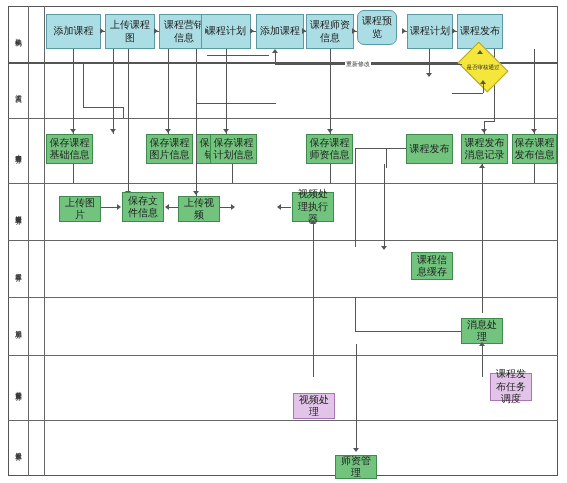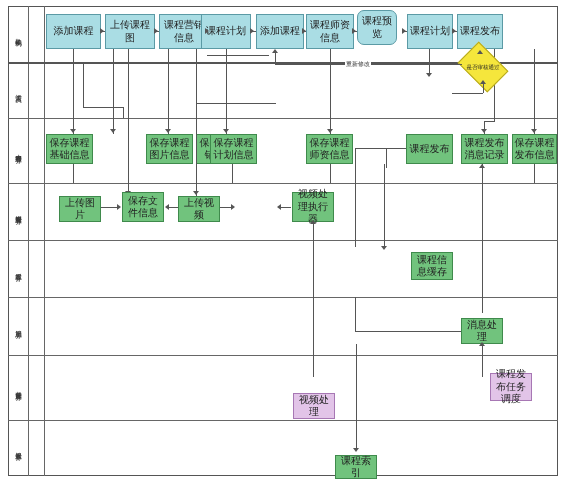--- a/index.html
+++ b/index.html
@@ -206,21 +206,21 @@
 
   <div class="ln lnv" style="left:482px;top:344px;height:33px;"></div>
   <div class="arw up" style="left:479px;top:342px;"></div>
 
   <div class="ln lnh" style="left:355px;top:331px;width:106px;"></div>
   <div class="ln lnv" style="left:355px;top:297px;height:34px;"></div>
 
   <div class="node purple" style="left:293px;top:373px;width:42px;height:26px;margin-top:20px;">视频处理</div>
   <div class="node purple" style="left:490px;top:373px;width:42px;height:28px;">课程发布任务调度</div>
 
-  <div class="node green" style="left:335px;top:455px;width:42px;height:24px;">课程索引</div>
+  <div class="node green" style="left:335px;top:455px;width:42px;height:24px;">师资管理</div>
 
   <div class="ln lnv" style="left:356px;top:420px;height:30px;"></div>
   <div class="arw down" style="left:353px;top:448px;"></div>
   <div class="ln lnv" style="left:356px;top:344px;height:76px;"></div>
 
   <div class="ln lnv" style="left:73px;top:164px;height:19px;"></div>
   <div class="ln lnv" style="left:128px;top:118px;height:74px;"></div>
   <div class="ln lnv" style="left:196px;top:118px;height:78px;"></div>
   <div class="ln lnv" style="left:232px;top:164px;height:19px;"></div>
   <div class="ln lnv" style="left:330px;top:164px;height:19px;"></div>

